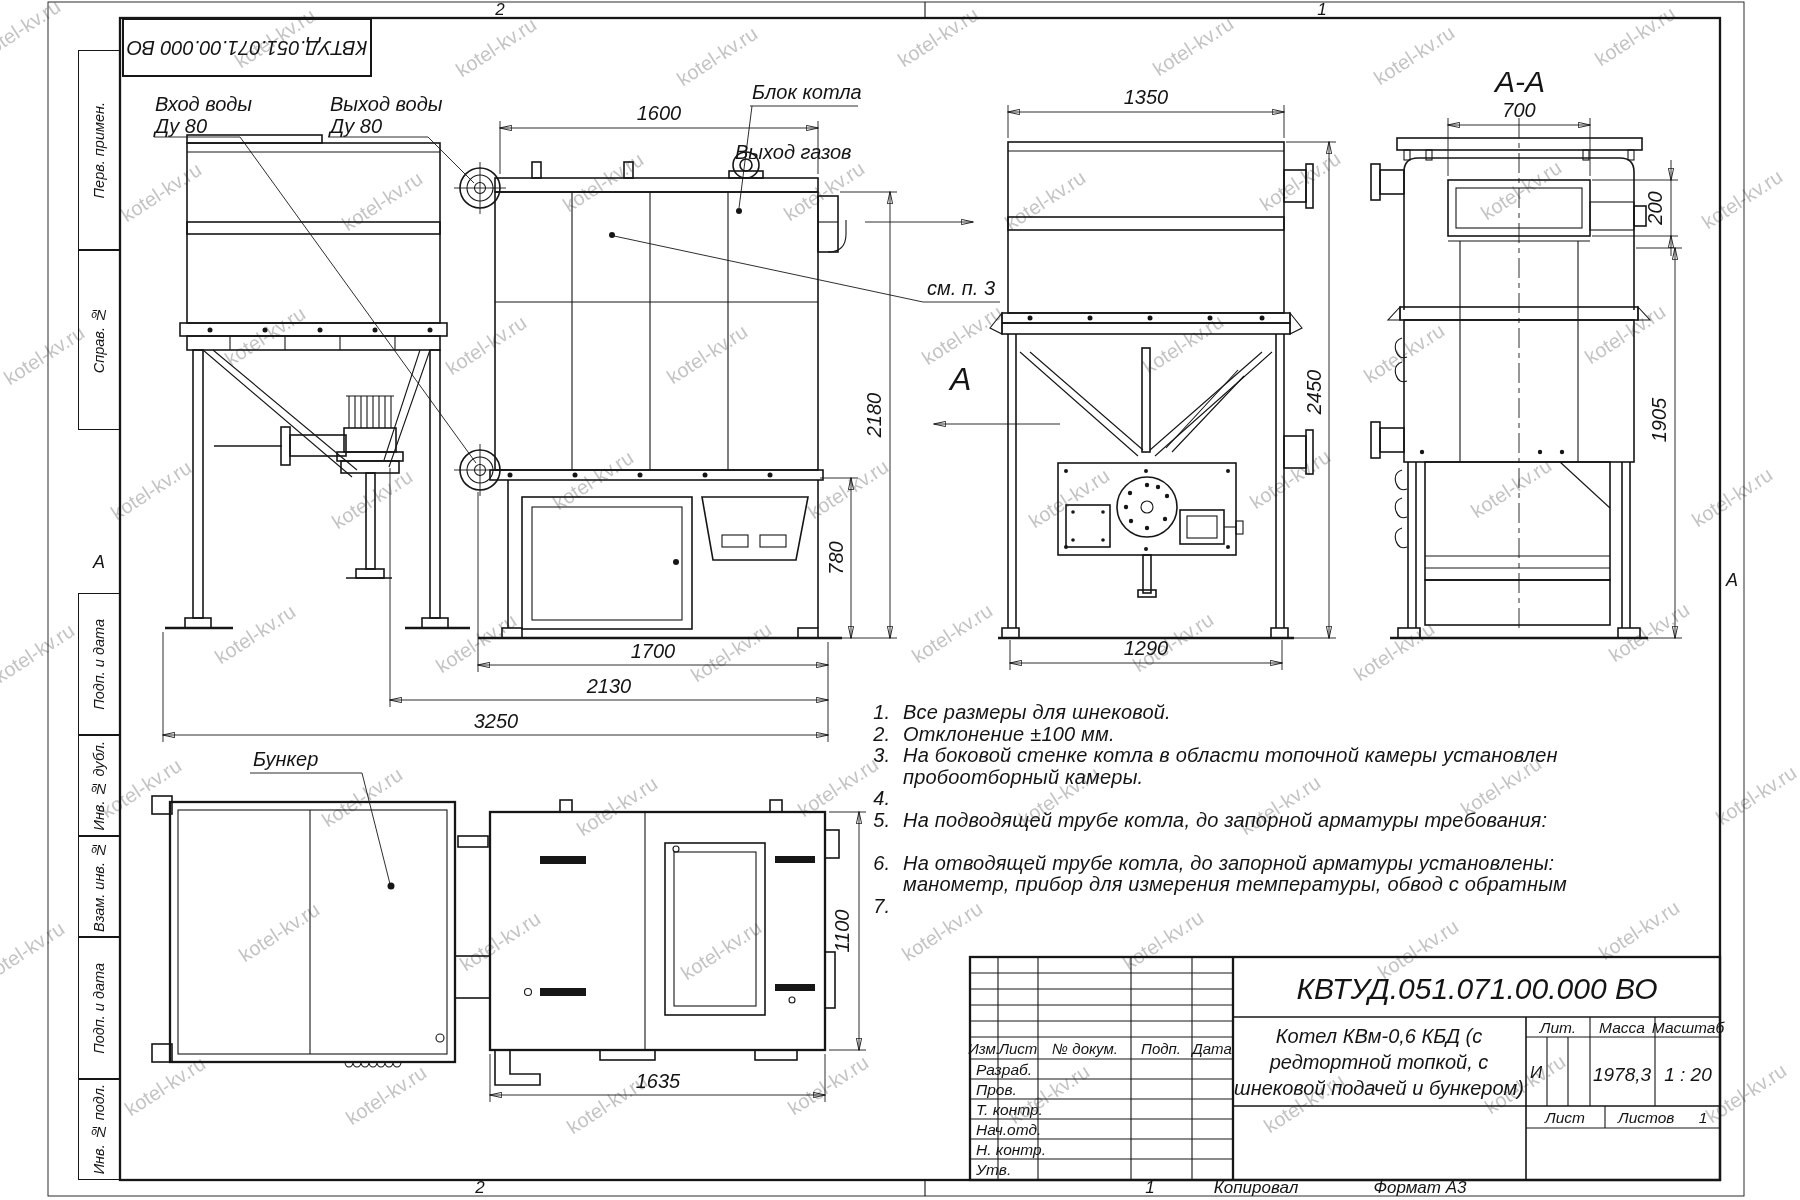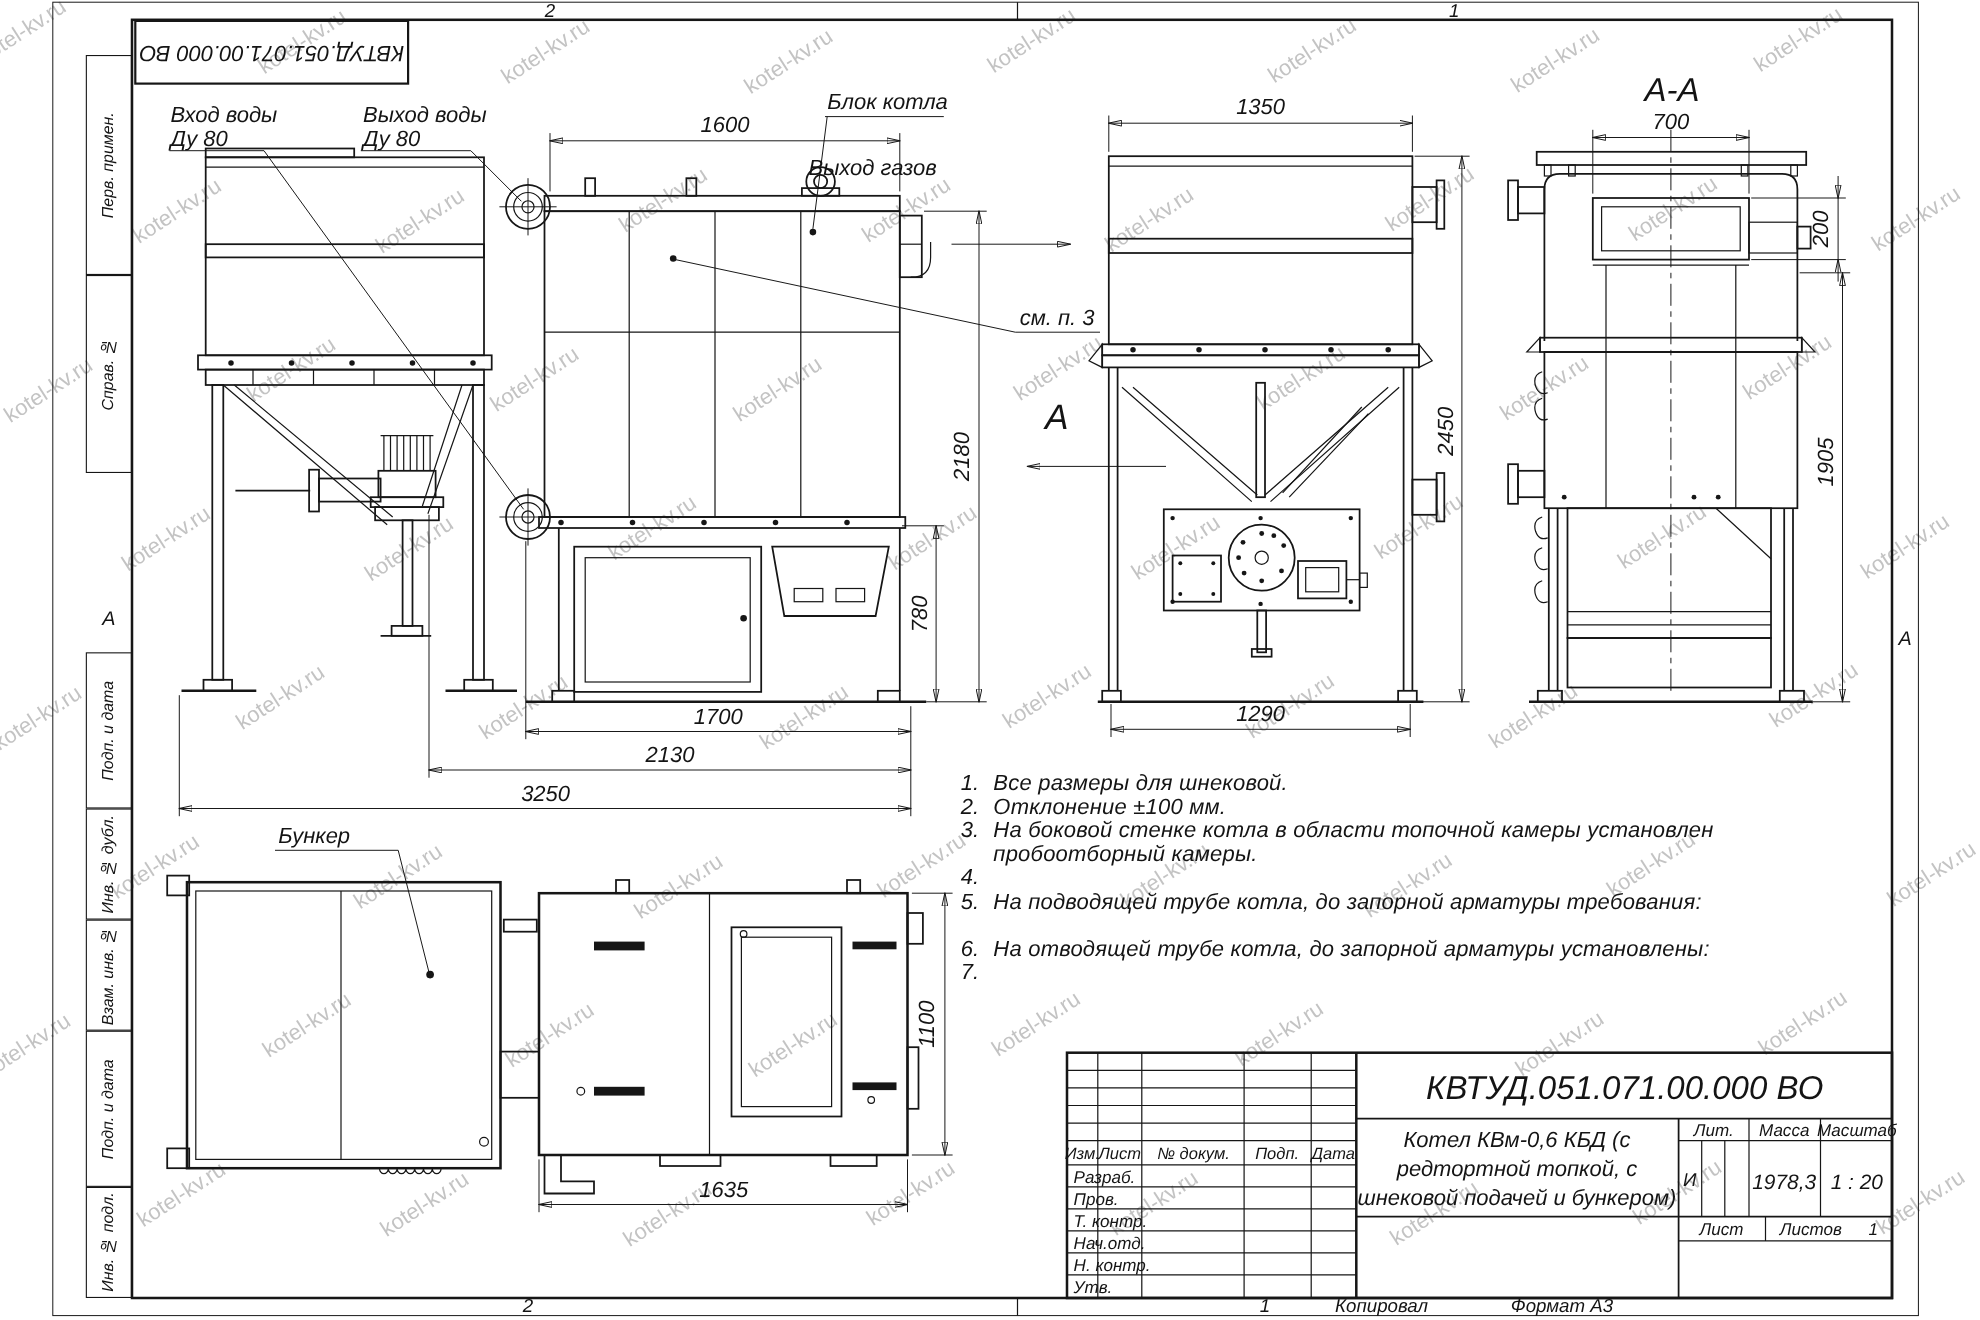--- a/index.html
+++ b/index.html
@@ -144,20 +144,24 @@
       <span class="t">На подводящей трубе котла, до запорной арматуры требования:</span>
     </div>
     <div class="note-row">
       <span class="n"></span>
     </div>
     <div class="note-row">
       <span class="n">6.</span>
       <span class="t">На отводящей трубе котла, до запорной арматуры установлены:</span>
     </div>
     <div class="note-row">
+      <span class="n"></span>
+      <span class="t">манометр, прибор для измерения температуры, обвод с обратным</span>
+    </div>
+    <div class="note-row">
       <span class="n">7.</span>
     </div>
   </div>
 
 <svg class="draw" width="1800" height="1200" viewBox="0 0 1800 1200">
 <defs>
   <marker id="ar" markerWidth="14" markerHeight="7" refX="13" refY="3.5" orient="auto-start-reverse">
     <path d="M13.5,3.5 L0,0.6 L0,6.4 z" fill="#161616" stroke="none"></path>
   </marker>
 </defs>

